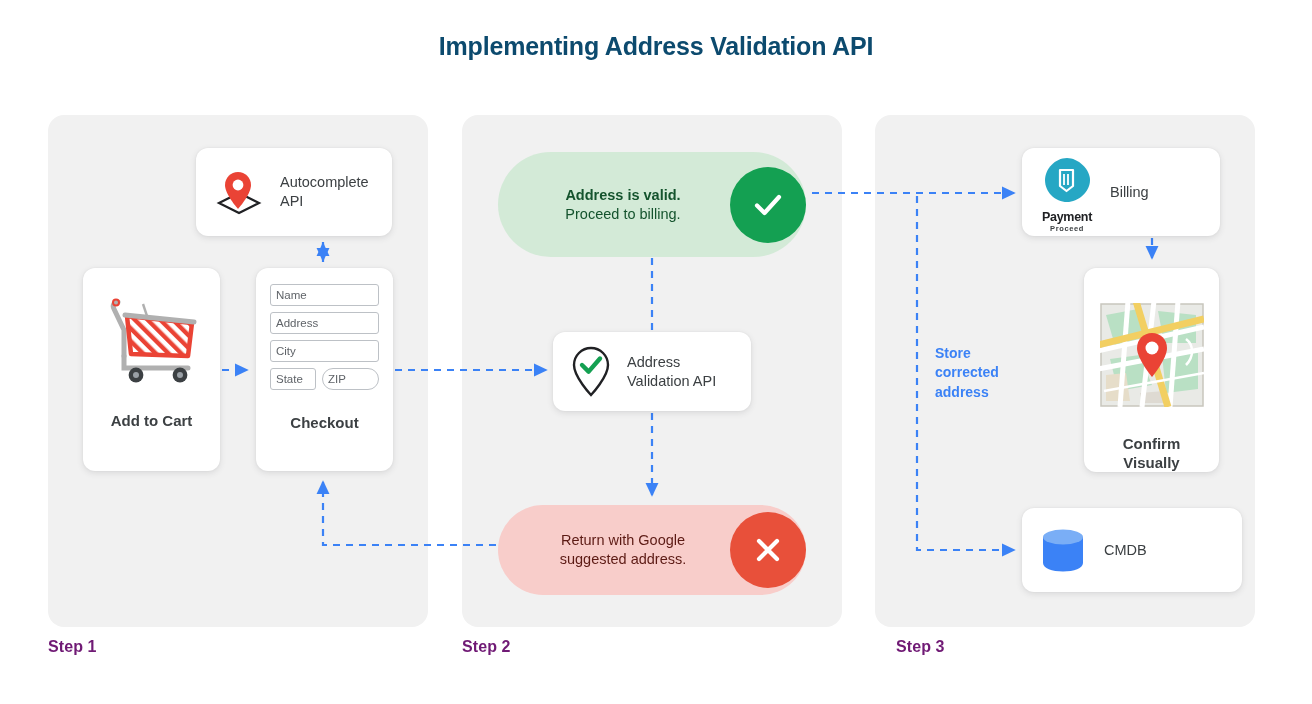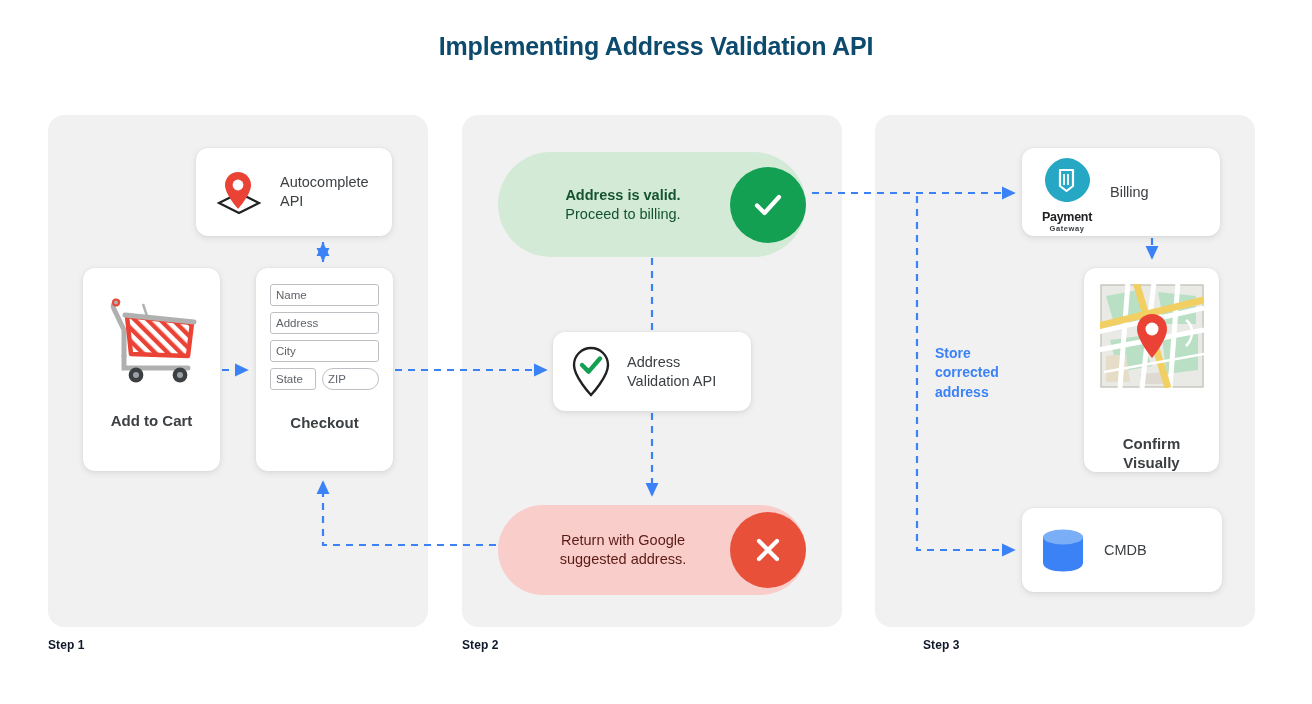--- a/index.html
+++ b/index.html
@@ -24,26 +24,26 @@
     position: absolute;
     background: #f1f1f1;
     border-radius: 16px;
   }
   #panel1 { left: 48px;  top: 115px; width: 380px; height: 512px; }
   #panel2 { left: 462px; top: 115px; width: 380px; height: 512px; }
   #panel3 { left: 875px; top: 115px; width: 380px; height: 512px; }
 
   .step-label {
     position: absolute; top: 638px;
-    font-size: 12px; font-weight: bold; color: #0f172a;
+    font-size: 16px; font-weight: bold; color: #701a75;
     letter-spacing: 0.1px;
   }
   #steplab1 { left: 48px; }
   #steplab2 { left: 462px; }
-  #steplab3 { left: 923px; }
+  #steplab3 { left: 896px; }
 
   
   .card {
     position: absolute;
     background: #ffffff;
     border-radius: 12px;
     box-shadow: 0 2px 6px rgba(60,64,67,0.13), 0 0 2px rgba(60,64,67,0.08);
   }
   .card-row {
     display: flex; align-items: center; height: 100%;
@@ -118,23 +118,23 @@
     transform: translateY(-50%);
     width: 76px; height: 76px; border-radius: 50%;
     display: flex; align-items: center; justify-content: center;
   }
   #badge-valid { background: #14a052; }
   #badge-invalid { background: #e8503a; }
 
   
   #card-billing { left: 1022px; top: 148px; width: 198px; height: 88px; }
   #card-confirm { left: 1084px; top: 268px; width: 135px; height: 204px; }
-  #card-confirm .card-stack { justify-content: space-between; padding-top: 16px; }
+  #card-confirm .card-stack { justify-content: flex-end; padding-top: 16px; }
   #card-confirm .card-caption { margin-top: 22px; }
-  #card-cmdb  { left: 1022px; top: 508px; width: 200px; height: 84px; }
+  #card-cmdb  { left: 1022px; top: 508px; width: 220px; height: 84px; }
 
   
   #store-label {
     position: absolute; left: 935px; top: 344px; width: 92px;
     font-size: 14px; font-weight: bold; color: #3b82f6;
     line-height: 1.38; white-space: pre-line;
   }
 
   
   #wires {
@@ -279,21 +279,21 @@
 
   <div class="card" id="card-billing">
     <div class="card-row">
       <span style="text-align:center;">
         <svg class="icon" width="62" height="62" viewBox="0 0 62 62">
           <path d="M31,6 C42,6 54,17 54,28 C54,40 42,50 31,50 C19,50 9,40 9,28 C9,17 19,6 31,6 Z" fill="#26a7c4"></path>
           <path d="M24,18 L37,18 L37,34 L30.5,39 L24,34 Z" fill="none" stroke="#ffffff" stroke-width="2.2" stroke-linejoin="round"></path>
           <path d="M28,22 L28,33 M32,22 L32,33" stroke="#ffffff" stroke-width="1.8"></path>
         </svg>
         <span style="display:block;font-size:12.5px;font-weight:bold;color:#202124;margin-top:-4px;letter-spacing:-0.3px;">Payment</span>
-        <span style="display:block;font-size:7.5px;font-weight:bold;color:#3c4043;letter-spacing:0.6px;">Gateway</span>
+        <span style="display:block;font-size:7.5px;font-weight:bold;color:#3c4043;letter-spacing:0.6px;">Proceed</span>
       </span>
       <span class="card-text">Billing</span>
     </div>
   </div>
 
   <div class="card" id="card-confirm">
     <div class="card-stack">
       <span>
         <svg class="icon" width="104" height="104" viewBox="0 0 104 104">
           <rect x="1" y="1" width="102" height="102" fill="#e9eae6" stroke="#c8c6bd" stroke-width="1.5"></rect>

